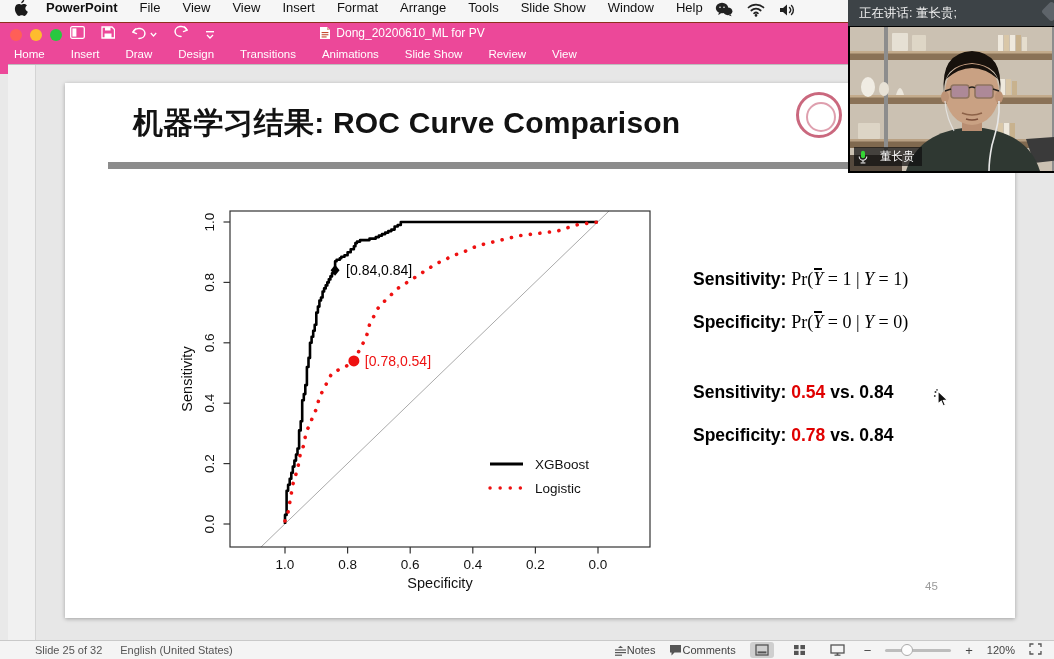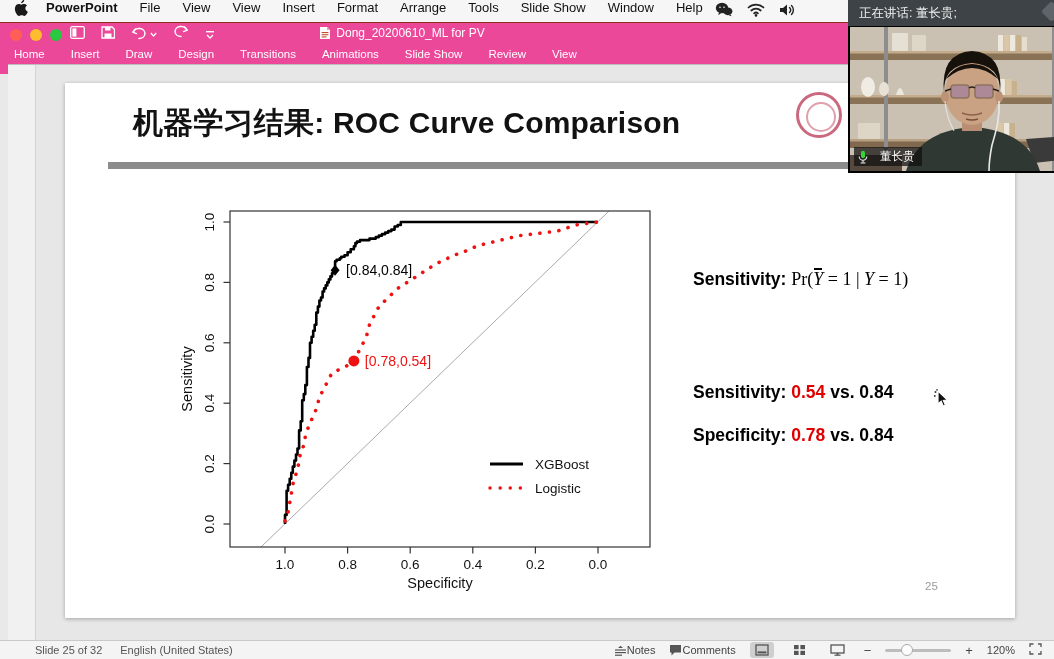--- a/index.html
+++ b/index.html
@@ -234,31 +234,35 @@
           <line x1="322" y1="268" x2="355" y2="268" stroke="#000000" stroke-width="2.8"></line>
           <text x="367" y="273" font-size="13.5" fill="#111">XGBoost</text>
           <line x1="322" y1="292" x2="355" y2="292" stroke="#ee1111" stroke-width="3.4" stroke-dasharray="0.1 10" stroke-linecap="round"></line>
           <text x="367" y="297" font-size="13.5" fill="#111">Logistic</text>
         </svg>
 
       <div class="def-row" style="top:186px;">
         <span class="def-label">Sensitivity:</span>
         <span class="formula"> <span>Pr(</span><span class="ybar">Y</span><span> = 1 | </span><span class="mvar">Y</span><span> = 1)</span></span>
       </div>
+      <div class="def-row" style="top:229px;">
+        <span class="def-label">Specificity:</span>
+        <span class="formula"> <span>Pr(</span><span class="ybar">Y</span><span> = 0 | </span><span class="mvar">Y</span><span> = 0)</span></span>
+      </div>
 
       <div class="cmp-row" style="top:299px;">
         <span>Sensitivity:</span>
         <span class="cmp-red">0.54</span><span> vs. 0.84</span>
       </div>
       <div class="cmp-row" style="top:342px;">
         <span>Specificity:</span>
         <span class="cmp-red">0.78</span><span> vs. 0.84</span>
       </div>
 
-      <div class="page-num">25</div>
+      <div class="page-num">45</div>
 
       <span class="cursor">
         <svg width="18" height="20" viewBox="0 0 18 20">
             <path d="M5 2 L5 15 L8.2 12.2 L10.2 17 L12.4 16 L10.4 11.4 L14.5 11 Z" fill="#111" stroke="#fff" stroke-width="1.2"></path>
             <circle cx="2.5" cy="3" r="1" fill="#333"></circle>
             <circle cx="1.8" cy="7" r="0.9" fill="#333"></circle>
             <circle cx="4" cy="0.9" r="0.8" fill="#333"></circle>
           </svg>
       </span>
     </div>

